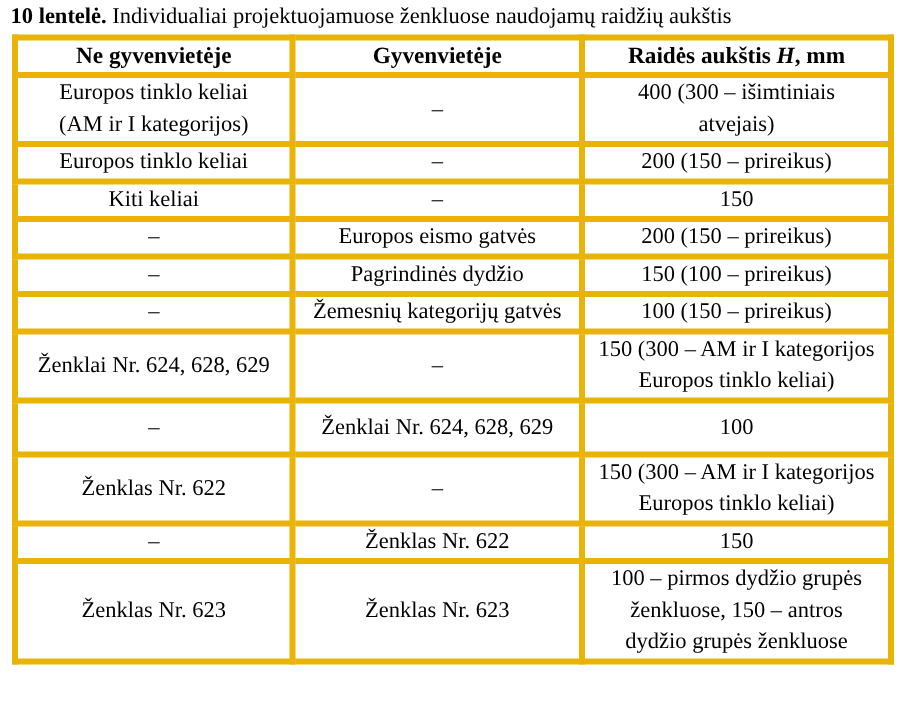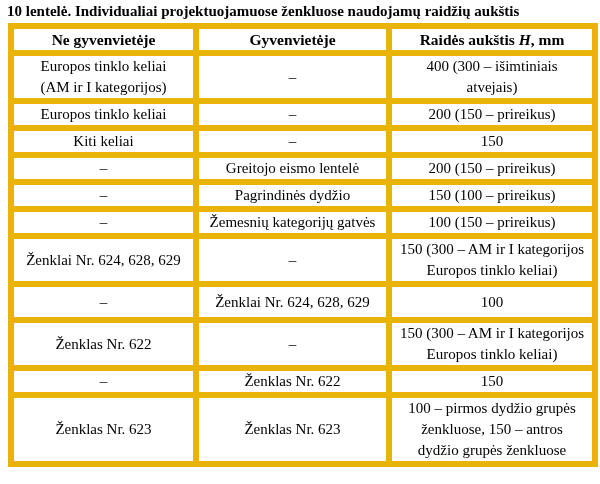--- a/index.html
+++ b/index.html
@@ -11,33 +11,33 @@
     color: #000000;
     overflow: hidden;
   }
   .caption {
     margin: 2px 0 3px 7px;
     font-size: 15px;
     line-height: 18px;
     white-space: nowrap;
   }
   .caption .prefix { margin-right: 0.25em; font-weight: bold; }
-  .caption .bold { font-weight: bold; }
+  .caption .bold { font-weight: normal; }
   table.main-table {
     border-collapse: collapse;
     margin-left: 8px;
     table-layout: fixed;
     width: 584px;
     border: 3px solid #000;
   }
   col.c1 { width: 185px; }
   col.c2 { width: 193px; }
   col.c3 { width: 206px; }
   th, td {
-    border: 6px solid #eab308;
+    border: 4px solid #eab308;
     text-align: center;
     vertical-align: middle;
     font-size: 15px;
     line-height: 21px;
     padding: 0 2px;
     white-space: pre-line;
     overflow: hidden;
   }
   th { font-weight: bold; font-size: 15.5px; }
   th .var { font-style: italic; }
@@ -79,21 +79,21 @@
       <td>–</td>
       <td>200 (150 – prireikus)</td>
     </tr>
     <tr class="h23">
       <td>Kiti keliai</td>
       <td>–</td>
       <td>150</td>
     </tr>
     <tr class="h22">
       <td>–</td>
-      <td>Greitojo eismo lentelė</td>
+      <td>Europos eismo gatvės</td>
       <td>200 (150 – prireikus)</td>
     </tr>
     <tr class="h22">
       <td>–</td>
       <td>Pagrindinės dydžio</td>
       <td>150 (100 – prireikus)</td>
     </tr>
     <tr class="h22">
       <td>–</td>
       <td>Žemesnių kategorijų gatvės</td>

